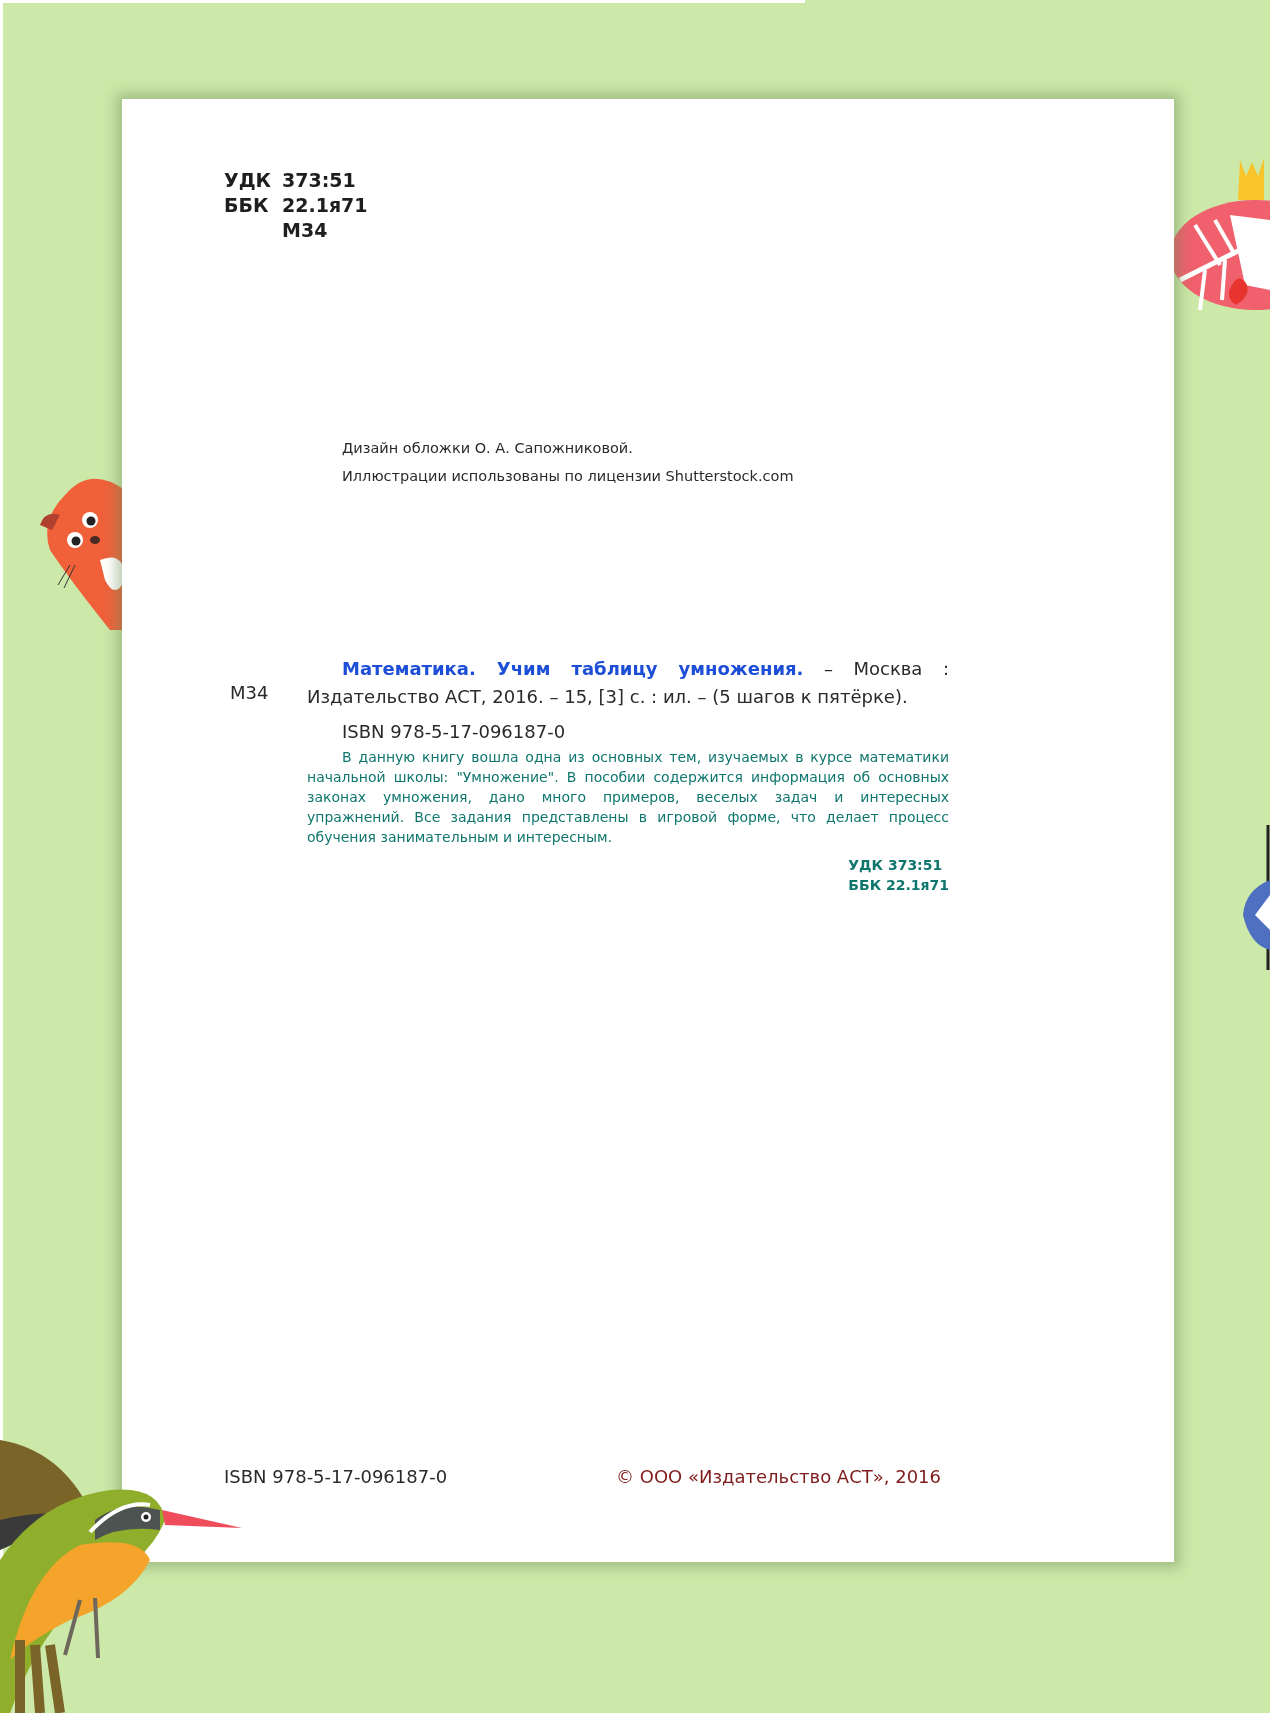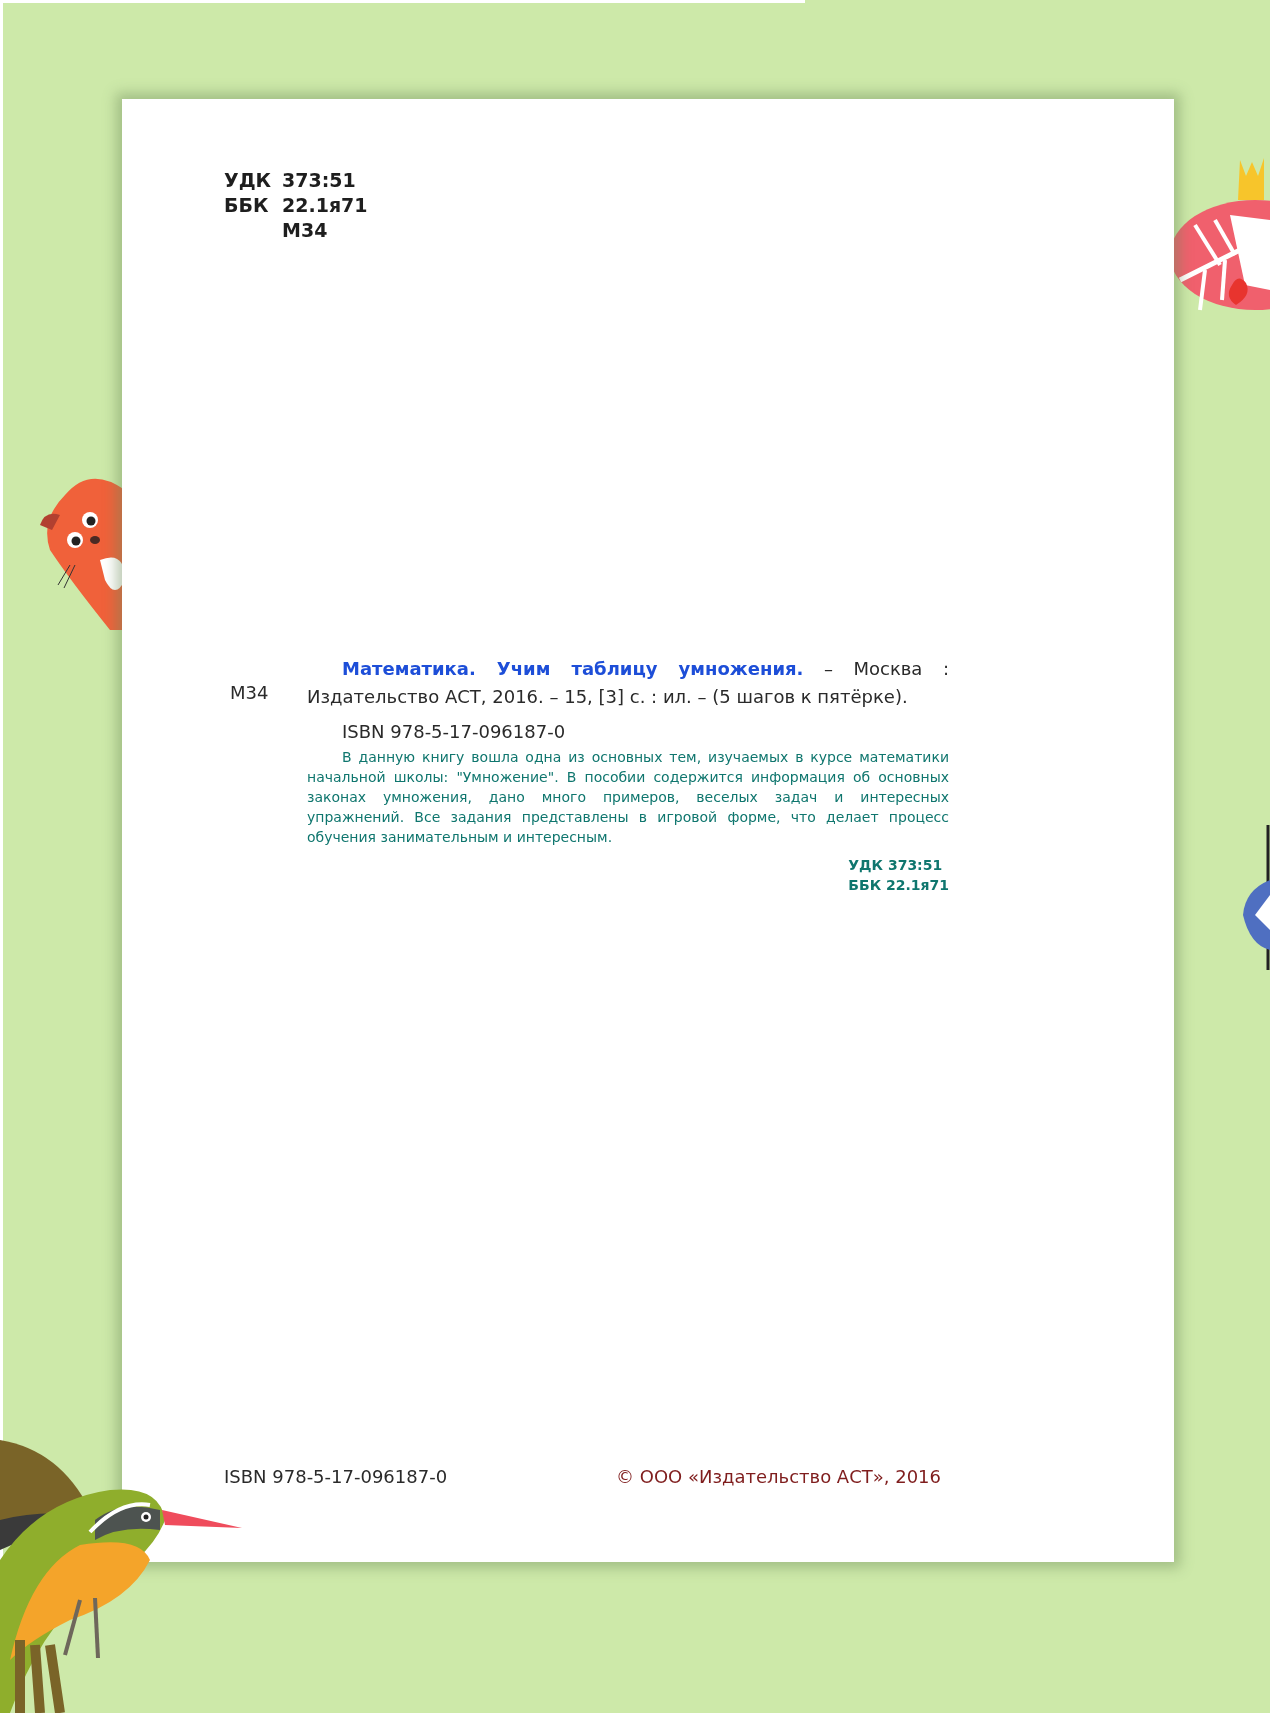--- a/index.html
+++ b/index.html
@@ -96,20 +96,22 @@
     <span class="lbl">ББК</span>
     <span>22.1я71</span>
   </div>
   <div class="row">
     <span class="lbl"></span>
     <span>М34</span>
   </div>
 </div>
 
 <div class="abs credits">
+  <div>Дизайн обложки О. А. Сапожниковой.</div>
+  <div>Иллюстрации использованы по лицензии Shutterstock.com</div>
 </div>
 
 <div class="abs m34-side">М34</div>
 
 <div class="abs entry">
   <div class="first"><b>Математика. Учим таблицу умножения.</b><span> – Москва : Издательство АСТ, 2016. – 15, [3] с. : ил. – (5 шагов к пятёрке).</span></div>
   <div class="isbn-line">ISBN 978-5-17-096187-0</div>
 </div>
 
 <div class="abs annot">

